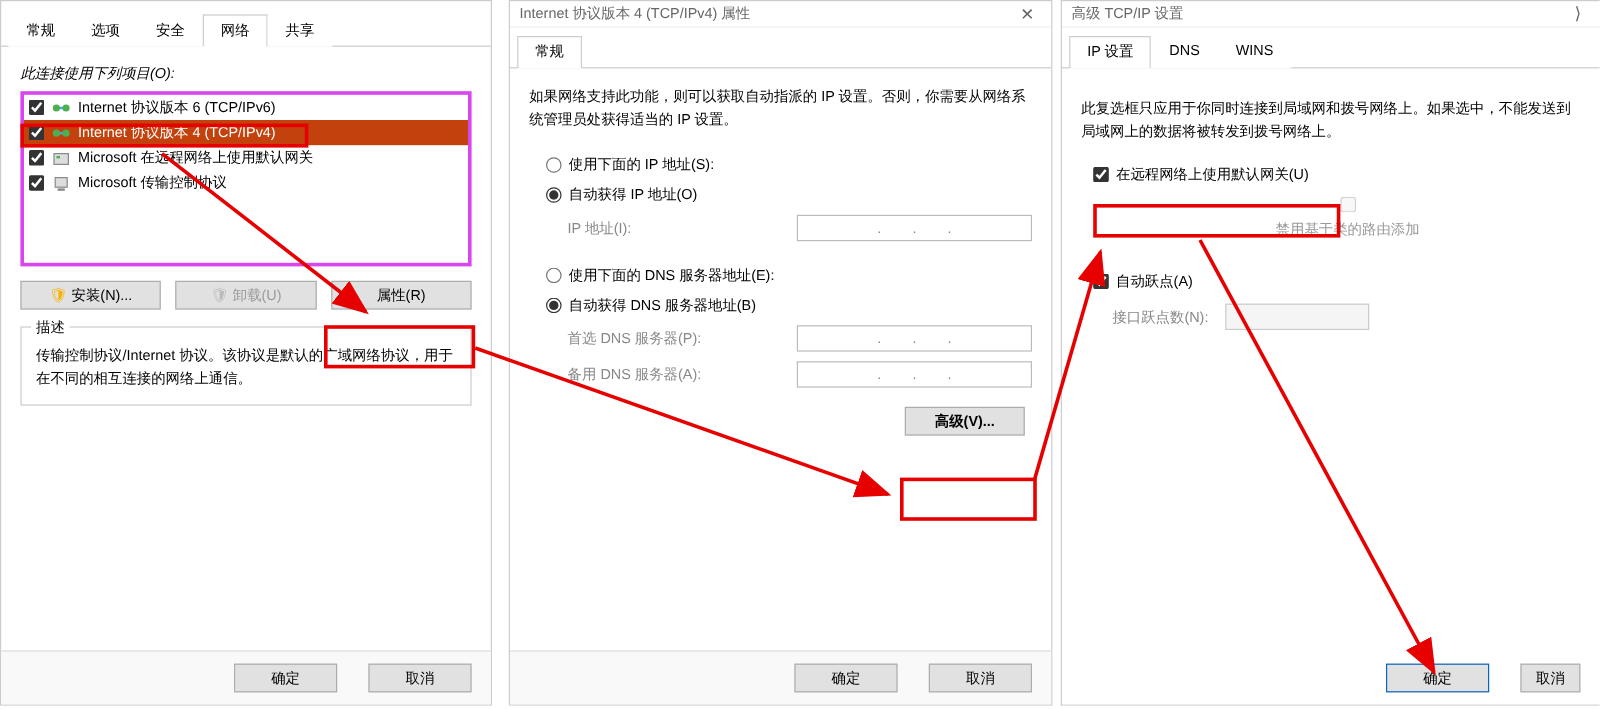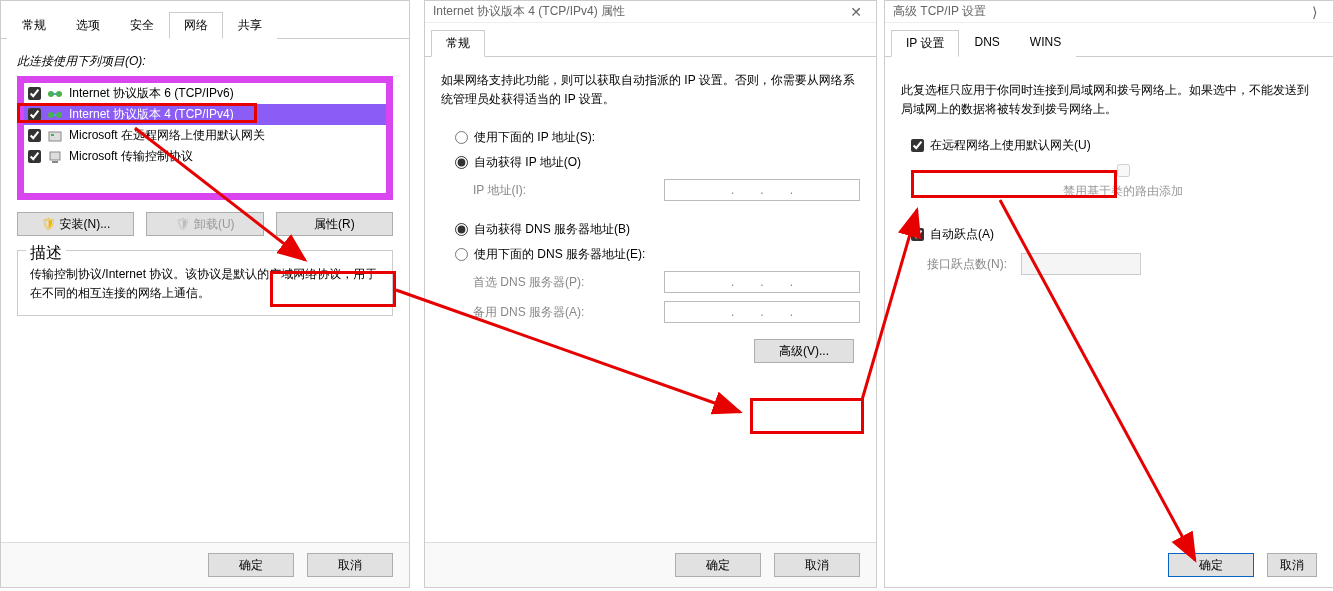--- a/index.html
+++ b/index.html
@@ -65,67 +65,67 @@
   cursor: pointer;
   font-size: 12px;
 }
 .btn.disabled { color: #9a9a9a; cursor: default; }
 .footer {
   position: absolute;
   bottom: 0; left: 0; right: 0;
   padding: 10px 16px;
   display: flex;
   justify-content: flex-end;
-  gap: 13px;
+  gap: 26px;
   border-top: 1px solid #ddd;
   background: #f9f9f9;
 }
 .redbox {
   position: absolute;
   border: 3px solid #e60000;
   pointer-events: none;
 }
 svg.arrow {
   position: absolute;
   pointer-events: none;
   overflow: visible;
 }
 
 
 #dlg1 { left: 0; top: 0; width: 410px; height: 588px; }
 #dlg1 .list {
-  border: 7px solid #d946ef;
-  height: 124px;
+  border: 3px solid #d946ef;
+  height: 146px;
   overflow: auto;
   background: #fff;
 }
 #dlg1 .item {
   display: flex;
   align-items: center;
   padding: 2px 4px;
   gap: 6px;
   cursor: pointer;
 }
-#dlg1 .item.selected { background: #8b5cf6; color: #fff; }
+#dlg1 .item.selected { background: #c2410c; color: #fff; }
 #dlg1 .chk { width: 13px; height: 13px; }
 #dlg1 .icon { width: 16px; height: 16px; display:inline-block; }
 #dlg1 .buttons-row { display:flex; gap:12px; margin-top:12px; justify-content: space-between; }
 #dlg1 .buttons-row .btn { flex:1; min-width:0; }
 #dlg1 .group {
   border: 1px solid #ccc;
   margin-top: 14px;
   padding: 14px 12px 12px;
   position: relative;
 }
 #dlg1 .group .legend {
   position: absolute;
   top: -8px; left: 8px;
   background: #fff;
   padding: 0 4px;
-  font-size: 16px;
+  font-size: 12px;
 }
 
 
 #dlg2 { left: 424px; top: 0; width: 453px; height: 588px; }
 #dlg2 .radio-row { margin: 8px 0; display:flex; align-items:center; gap:6px;}
 #dlg2 .field-row { display:flex; align-items:center; margin:8px 0 8px 18px; color:#888;gap:44px;}
 #dlg2 .field-row .lbl { width: 150px; }
 #dlg2 .ipbox {
   width: 200px; height: 22px;
   border: 1px solid #bbb;
@@ -247,46 +247,46 @@
         <span class="lbl">IP 地址(I):</span>
         <div class="ipbox">
             <span>.</span>
             <span>.</span>
             <span>.</span>
           </div>
       </div>
     </div>
     <div class="sect" style="margin-top:20px;">
       <div class="radio-row">
+          <input type="radio" name="dns" style="">
+          <span>使用下面的 DNS 服务器地址(E):</span>
+        </div>
+      <div class="radio-row">
           <input type="radio" checked="" name="dns" style="">
           <span>自动获得 DNS 服务器地址(B)</span>
-        </div>
-      <div class="radio-row">
-          <input type="radio" name="dns" style="">
-          <span>使用下面的 DNS 服务器地址(E):</span>
         </div>
       <div class="field-row">
         <span class="lbl">首选 DNS 服务器(P):</span>
         <div class="ipbox">
             <span>.</span>
             <span>.</span>
             <span>.</span>
           </div>
       </div>
       <div class="field-row">
         <span class="lbl">备用 DNS 服务器(A):</span>
         <div class="ipbox">
             <span>.</span>
             <span>.</span>
             <span>.</span>
           </div>
       </div>
     </div>
     <div class="advanced-row">
-      <div class="btn" style="min-width:100px;">高级(V)...</div>
+      <div class="btn" style="min-width:100px;font-weight:bold;">高级(V)...</div>
     </div>
   </div>
   <div class="footer">
     <div class="btn">确定</div>
     <div class="btn">取消</div>
   </div>
 </div>
 
 <div class="dialog" id="dlg3">
   <div class="titlebar">

